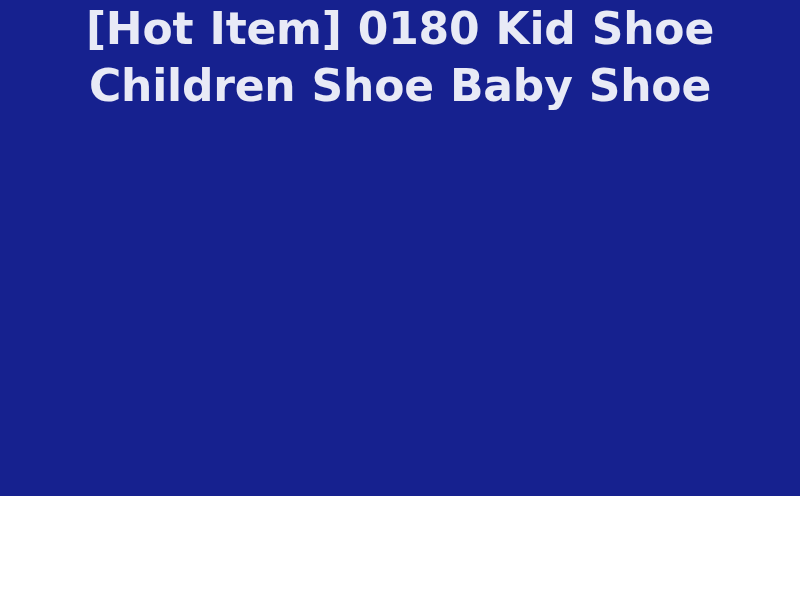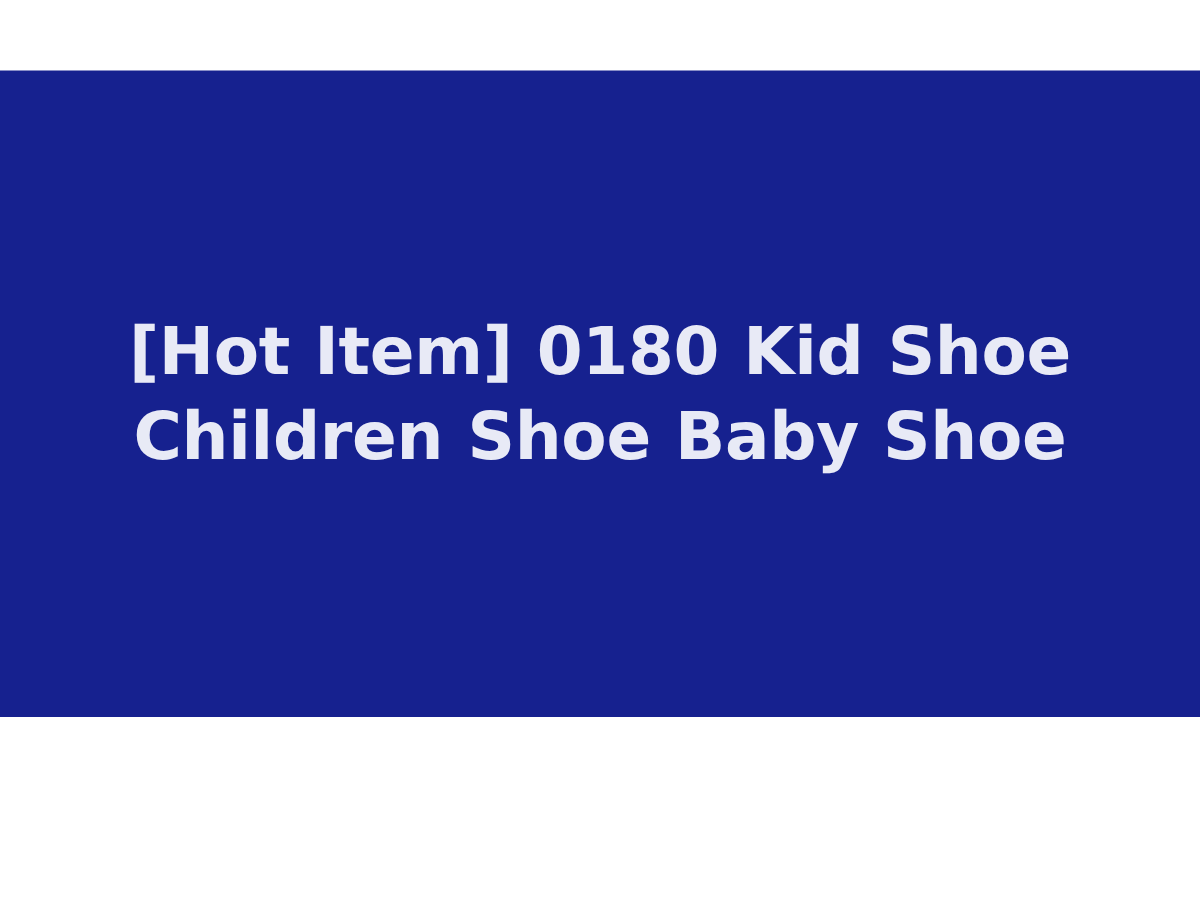--- a/index.html
+++ b/index.html
@@ -12,26 +12,25 @@
     height: 600px;
     overflow: hidden;
     font-family: "DejaVu Sans", sans-serif;
   }
 
   
   .placeholder-canvas {
     position: relative;
     box-sizing: border-box;
     width: 800px;
-    height: 431px;
+    height: 496px;
     background: #16218F;
     display: flex;
-    align-items: center;
+    align-items: flex-start;
     justify-content: center;
-    margin-top: 47px;
     -webkit-font-smoothing: antialiased;
   }
 
   
   .title-block {
     width: 660px;
     margin: 0;
     padding: 0;
     text-align: center;
   }

